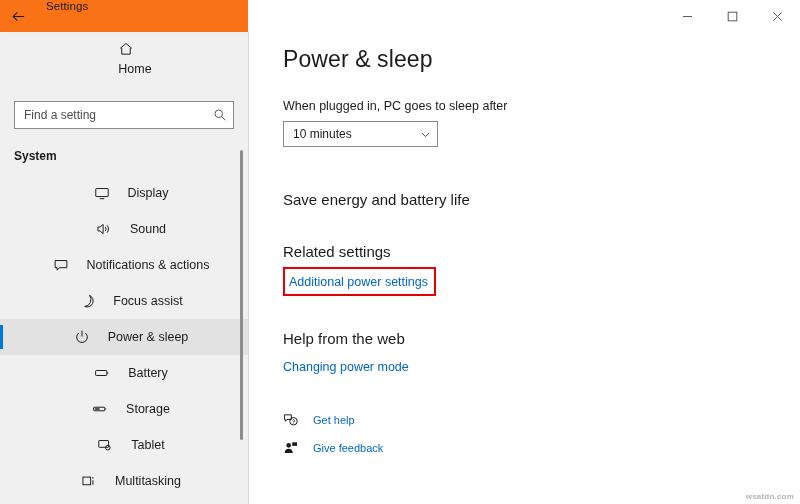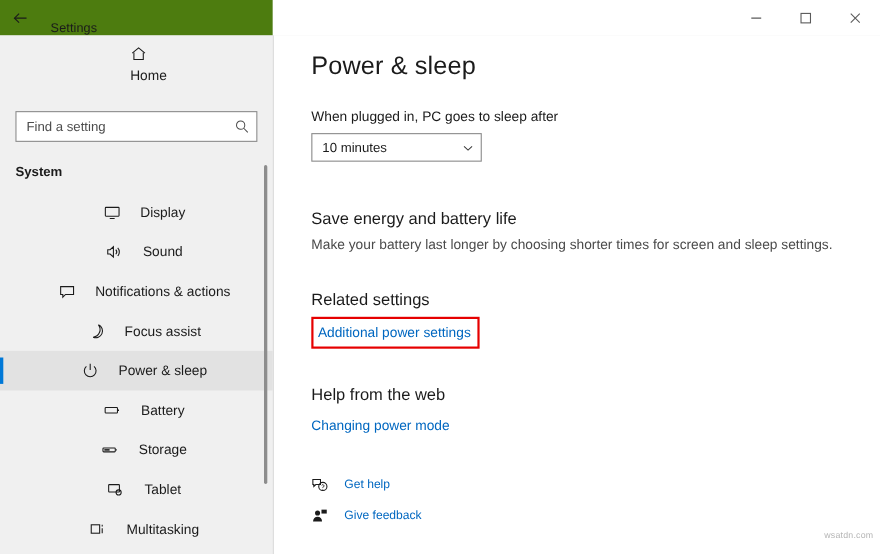--- a/index.html
+++ b/index.html
@@ -29,22 +29,22 @@
     flex: 0 0 32px;
     display: flex;
     align-items: stretch;
     background: #e9ebec;
     position: relative;
     z-index: 5;
   }
   #titlebar-left {
     width: 248px;
     display: flex;
-    align-items: flex-end;
-    background: #4d7c0f;
+    align-items: flex-start;
+    background: #f97316;
   }
   .back-btn {
     width: 36px;
     height: 32px;
     display: flex;
     align-items: center;
     justify-content: center;
     color: #1b1b1b;
   }
   .back-btn svg { display:block; }
@@ -254,24 +254,25 @@
     align-items: center;
     justify-content: flex-start;
     color: #1b1b1b;
   }
   .footer-icon svg { display: block; }
   .footer-label { font-size: 11px; margin-left: 4px; }
 
   #watermark {
     position: absolute;
     right: 6px;
-    bottom: 13px;
+    bottom: 3px;
     font-size: 8px;
     color: #b5b5b5;
     letter-spacing: .2px;
+    font-weight: bold;
   }
 </style>
 </head>
 <body>
 
 <div id="window">
 
   <div id="titlebar">
     <div id="titlebar-left">
       <div class="back-btn">
@@ -438,21 +439,20 @@
         <span id="sleep-dropdown-value">10 minutes</span>
         <span class="chev">
           <svg width="11" height="11" viewBox="0 0 12 12" fill="none" stroke="currentColor" stroke-width="1">
               <path d="M2 4.4 L6 8.2 L10 4.4"></path>
             </svg>
         </span>
       </div>
 
       <div id="save-energy-block">
         <h2 class="section-heading">Save energy and battery life</h2>
-        <div class="section-desc">Make your battery last longer by choosing shorter times for screen and sleep settings.</div>
       </div>
 
       <div id="related-block">
         <h2 class="section-heading">Related settings</h2>
         <div id="additional-link-wrap">
           <a href="#" class="link">Additional power settings</a>
         </div>
       </div>
 
       <div id="help-block">

